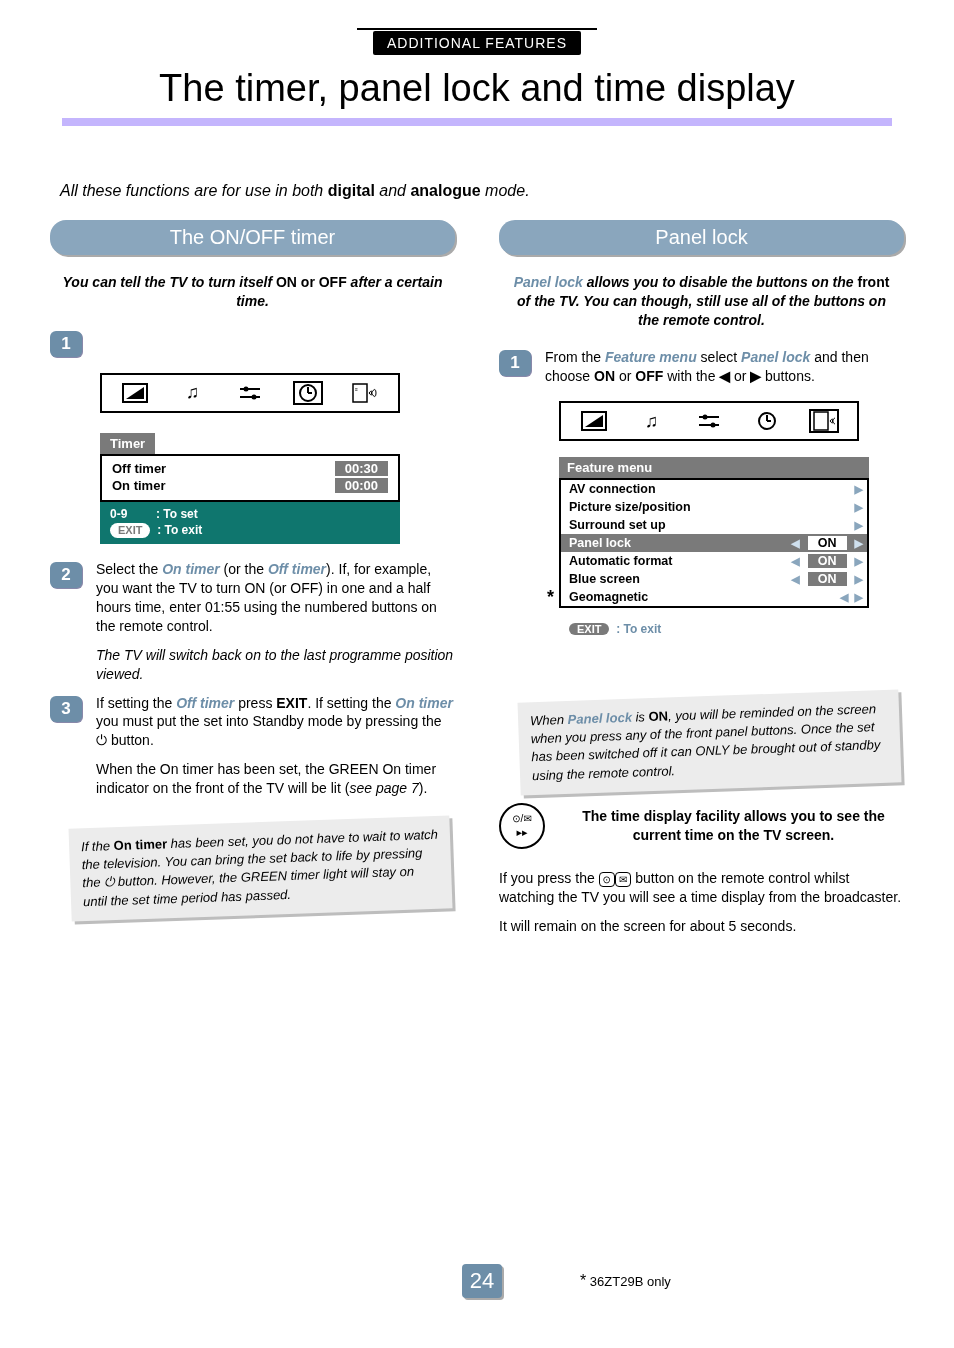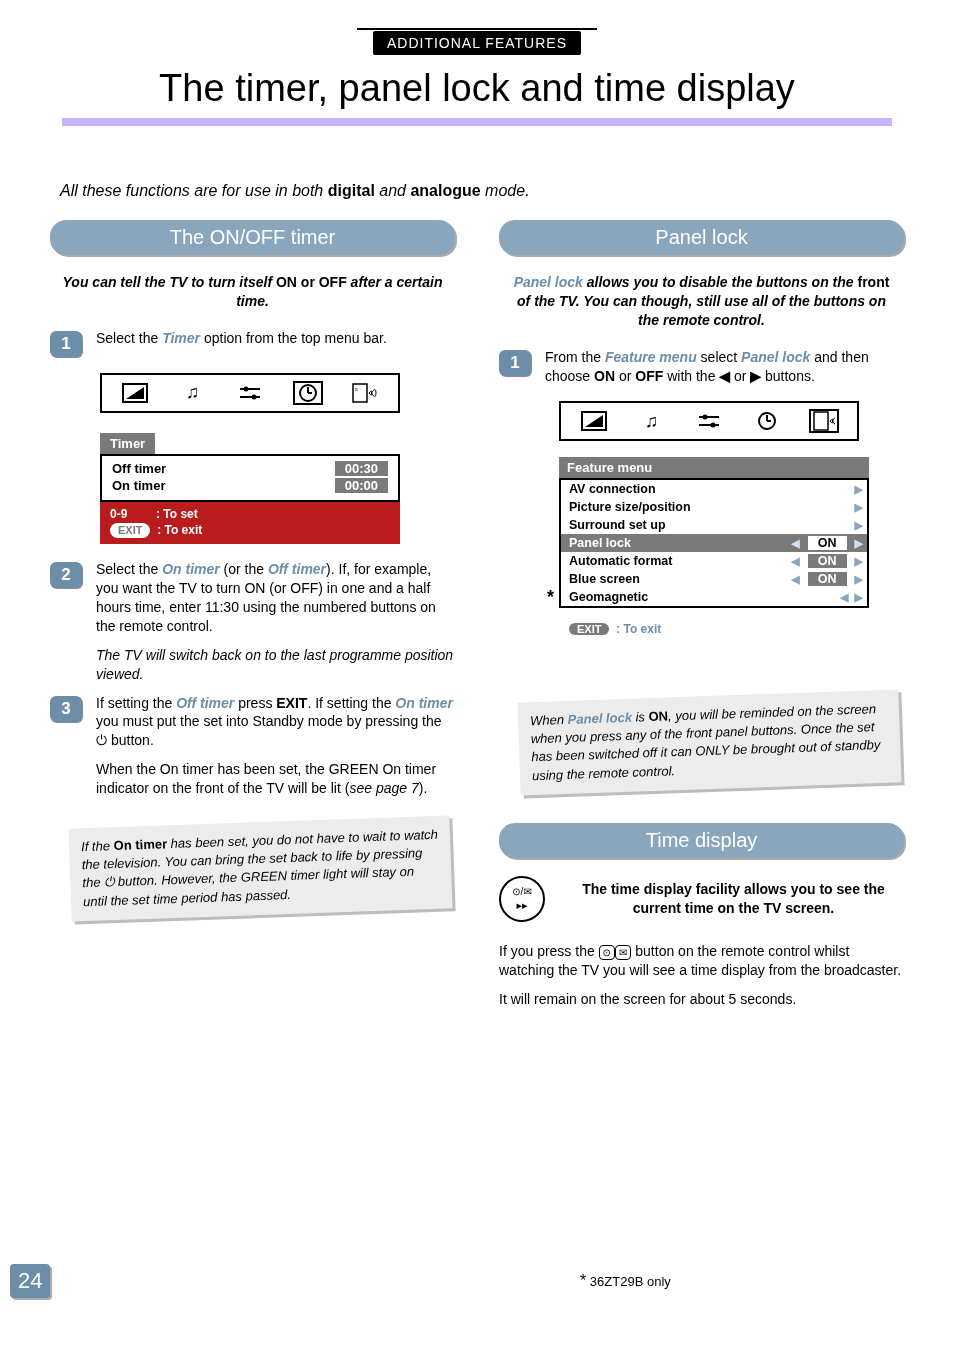--- a/index.html
+++ b/index.html
@@ -148,21 +148,21 @@
   .osd-row {
     display: flex; justify-content: space-between;
     padding: 1px 0;
     font-weight: 700;
   }
   .osd-row .val {
     background: #7a7a7a; color: #fff; padding: 0 10px;
     font-weight: 700;
   }
   .osd-help {
-    background: #b91c1c; color: #fff;
+    background: #0f766e; color: #fff;
     font-size: 12px;
     padding: 4px 10px 6px 10px;
     font-weight: 700;
     line-height: 1.35;
   }
   .osd-help .pill, .footer-help .pill {
     display: inline-block;
     background: #fff; color: #7a7a7a;
     border-radius: 10px;
     padding: 0 8px;
@@ -231,21 +231,21 @@
   .tiny-btn {
     display: inline-block;
     border: 1px solid #000;
     border-radius: 4px;
     font-size: 10px;
     padding: 0 3px;
     vertical-align: middle;
     font-style: normal;
   }
 
-  .page-num-wrap { text-align: left; position: absolute; bottom: 50px; left: 0; right: 0; padding-left: 10px;}
+  .page-num-wrap { text-align: center; position: absolute; bottom: 50px; left: 0; right: 0; padding-left: 10px;}
   .page-num {
     display: inline-block;
     background: #6d8ea8; color: #fff;
     font-size: 22px; font-weight: 400;
     padding: 4px 8px; border-radius: 4px;
     box-shadow: 2px 2px 0 #aaa;
   }
   .note-right {
     position: absolute; bottom: 58px; left: 580px;
     font-size: 13px;
@@ -269,23 +269,20 @@
 
   <div class="col">
     <div class="section-head">The ON/OFF timer</div>
 
     <div class="blurb">
       <span>You can tell the TV to turn itself </span><span style="font-style:normal">ON or OFF</span><span> after a certain time.</span>
     </div>
 
     <div class="step">
       <div class="step-badge">1</div>
-      <div class="step-text">
-        <span>Select the </span><span class="accent">Timer</span><span> option from the top menu bar.</span>
-      </div>
     </div>
 
     <div class="osd">
       <div class="osd-icons">
         <span class="ic">
             <svg width="26" height="20">
               <rect x="1" y="1" width="24" height="18" fill="none" stroke="#000" stroke-width="2"></rect>
               <polygon points="4,16 22,16 22,4" fill="#000"></polygon>
             </svg>
           </span>
@@ -328,21 +325,21 @@
       </div>
       <div class="osd-help">
         <div><span style="display:inline-block;width:46px">0-9</span><span>:  To set</span></div>
         <div><span class="pill">EXIT</span>&nbsp;&nbsp;<span>:  To exit</span></div>
       </div>
     </div>
 
     <div class="step">
       <div class="step-badge">2</div>
       <div class="step-text">
-        <span>Select the </span><span class="accent">On timer</span><span> (or the </span><span class="accent">Off timer</span><span>). If, for example, you want the TV to turn ON (or OFF) in one and a half hours time, enter 11:30 using the numbered buttons on the remote control.</span>
+        <span>Select the </span><span class="accent">On timer</span><span> (or the </span><span class="accent">Off timer</span><span>). If, for example, you want the TV to turn ON (or OFF) in one and a half hours time, enter 01:55 using the numbered buttons on the remote control.</span>
       </div>
     </div>
     <div class="para ital">The TV will switch back on to the last programme position viewed.</div>
 
     <div class="step">
       <div class="step-badge">3</div>
       <div class="step-text">
         <span>If setting the </span><span class="accent">Off timer</span><span> press </span><b>EXIT</b><span>. If setting the </span><span class="accent">On timer</span><span> you must put the set into Standby mode by pressing the </span><span>⏻</span><span> button.</span>
       </div>
     </div>
@@ -454,21 +451,20 @@
         </div>
     </div>
     <div class="footer-help">
       <span class="pill">EXIT</span>&nbsp;&nbsp;<span style="color:#6d8ea8">:  To exit</span>
     </div>
 
     <div class="note-card" style="margin-top:60px">
       <span>When </span><span class="accent">Panel lock</span><span> is </span><b>ON</b><span>, you will be reminded on the screen when you press any of the front panel buttons. Once the set has been switched off it can ONLY be brought out of standby using the remote control.</span>
     </div>
 
-    <div class="section-head" style="margin-top:34px">Time display</div>
 
     <div class="time-row">
       <div class="remote-icon">
         <span style="font-size:10px">⊙/✉</span>
         <span>▸▸</span>
       </div>
       <div class="time-blurb">The time display facility allows you to see the current time on the TV screen.</div>
     </div>
 
     <div class="para" style="margin-left:0;margin-top:20px">

